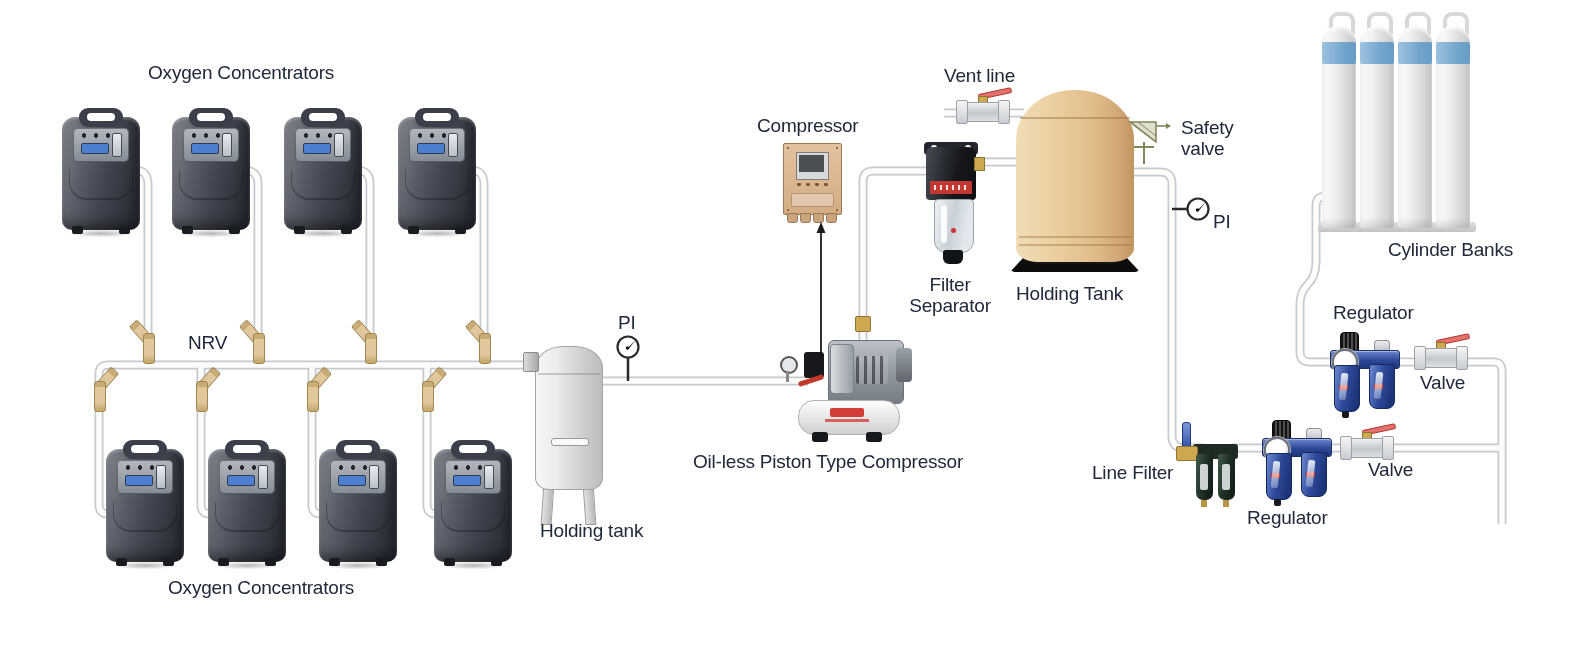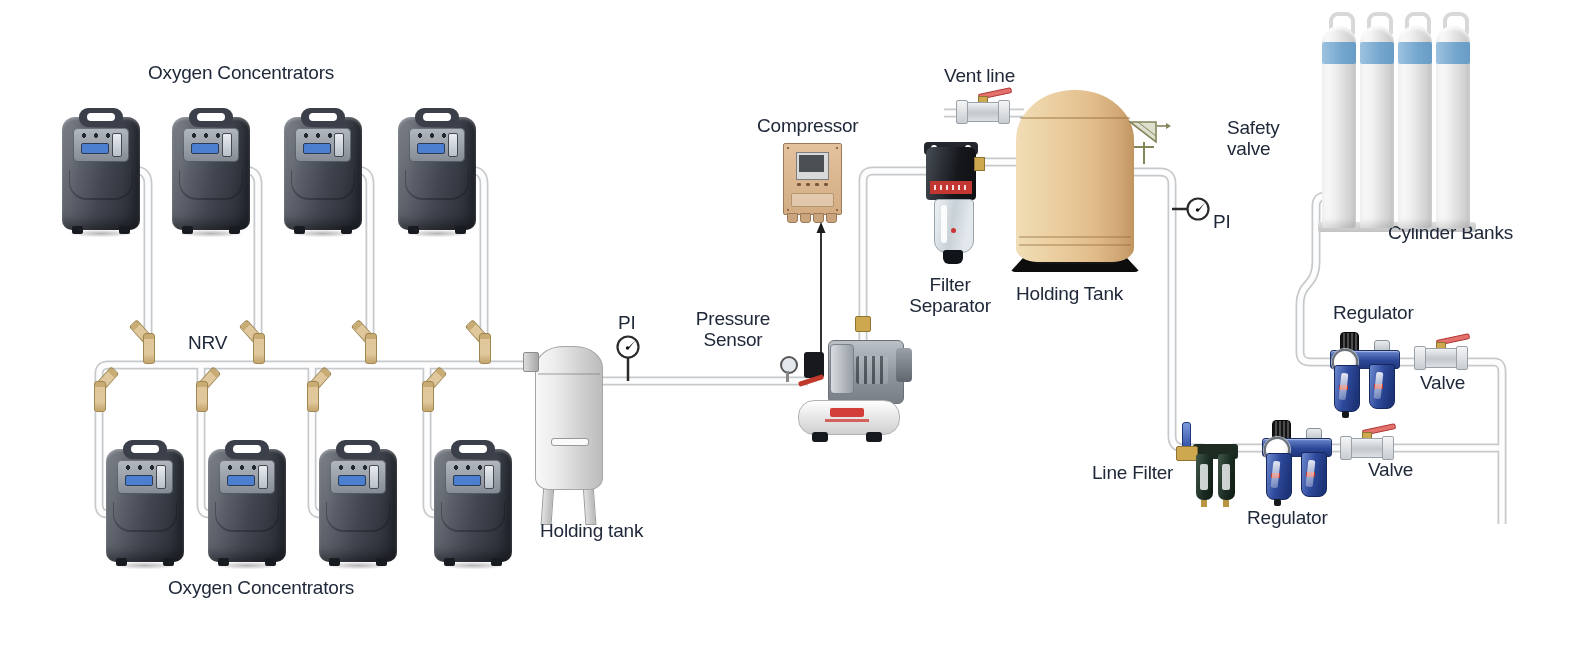--- a/index.html
+++ b/index.html
@@ -340,36 +340,35 @@
     <path d="M29 15 L37.5 6 L31.5 14 Z" fill="#111"></path>
     <circle cx="29.5" cy="14" r="1.7" fill="#111"></circle>
   </svg>
 
   <div class="gbar"></div>
 
   <div class="lbl" style="left:148px;top:62px">Oxygen Concentrators</div>
   <div class="lbl" style="left:188px;top:332px">NRV</div>
   <div class="lbl" style="left:540px;top:520px">Holding tank</div>
   <div class="lbl" style="left:618px;top:312px">PI</div>
-  <div class="lbl ctr" style="left:683px;top:308px;width:100px">Pressure
-Sensor</div>
   <div class="lbl" style="left:757px;top:115px">Compressor</div>
+  <div class="lbl" style="left:693px;top:451px">Oil-less Piston Type Compressor</div>
   <div class="lbl ctr" style="left:902px;top:274px;width:96px">Filter
 Separator</div>
   <div class="lbl" style="left:944px;top:65px">Vent line</div>
   <div class="lbl" style="left:1016px;top:283px">Holding Tank</div>
-  <div class="lbl" style="left:1227px;top:117px">Safety
+  <div class="lbl" style="left:1181px;top:117px">Safety
 valve</div>
   <div class="lbl" style="left:1213px;top:211px">PI</div>
   <div class="lbl" style="left:1092px;top:462px">Line Filter</div>
   <div class="lbl" style="left:1333px;top:302px">Regulator</div>
   <div class="lbl" style="left:1420px;top:372px">Valve</div>
   <div class="lbl" style="left:1247px;top:507px">Regulator</div>
   <div class="lbl" style="left:1368px;top:459px">Valve</div>
-  <div class="lbl" style="left:1388px;top:222px">Cylinder Banks</div>
+  <div class="lbl" style="left:1388px;top:239px">Cylinder Banks</div>
   <div class="lbl" style="left:168px;top:577px">Oxygen Concentrators</div>
 
 <div class="conc" style="left:62px;top:108px">
       <i class="sh"></i>
       <i class="bd"></i>
       <i class="hd"></i>
       <i class="pn">
         <i class="kn"></i>
         <i class="dp"></i>
         <i class="fl"></i>

